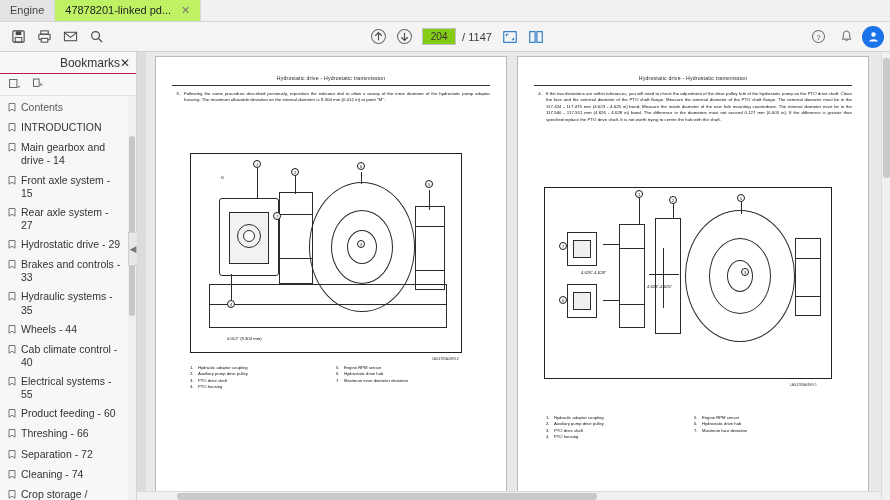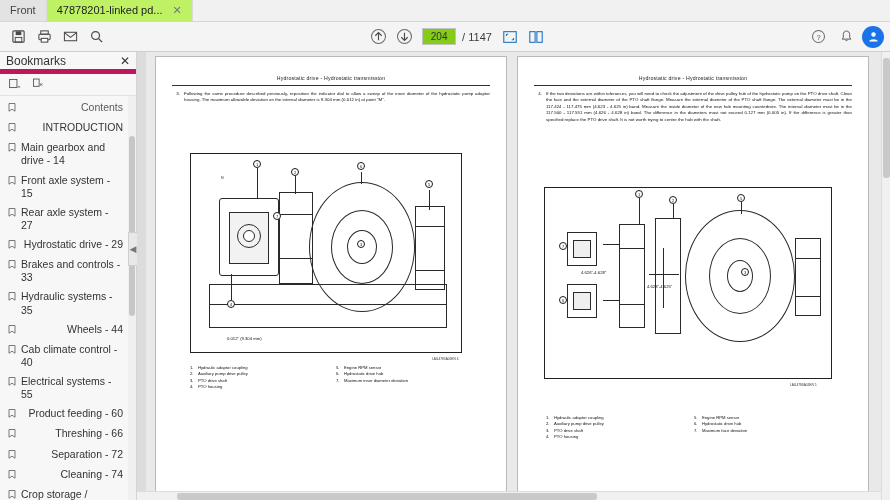--- a/index.html
+++ b/index.html
@@ -53,31 +53,31 @@
 
   
   .body { position: absolute; top: 52px; left: 0; right: 0; bottom: 0; display: flex; }
 
   
   .sidebar {
     width: 137px; background: #f7f7f7; border-right: 1px solid #d3d3d3;
     display: flex; flex-direction: column; position: relative;
   }
   .sb-header {
-    height: 22px; display: flex; align-items: center; justify-content: space-between;
-    padding: 0 6px; font-size: 12px; color: #333; border-bottom: 5px solid #be185d;
+    height: 22px; display: flex; align-items: center; justify-content: flex-end;
+    padding: 0 6px; font-size: 12px; color: #333; border-bottom: 1px solid #be185d;
   }
   .sb-tools {
     height: 22px; display: flex; align-items: center; gap: 10px; padding: 0 8px;
     border-bottom: 1px solid #e2e2e2; color: #555;
   }
   .sb-list { flex: 1; overflow: hidden; padding-top: 2px; }
   .bm {
     display: flex; align-items: flex-start; gap: 5px;
-    padding: 3px 13px 3px 8px; font-size: 10.5px; color: #333; line-height: 1.25; justify-content: space-between;
+    padding: 3px 13px 3px 8px; font-size: 10.5px; color: #333; line-height: 1.25;
   }
   .bm .bmicon { flex: 0 0 auto; margin-top: 1px; }
   .bm.clip { color: #5a5a5a; }
   .sb-scroll {
     position: absolute; right: 0; top: 44px; bottom: 0; width: 8px; background: #f0f0f0;
   }
   .sb-thumb { position: absolute; top: 40px; left: 1px; width: 6px; height: 180px; background: #c6c6c6; border-radius: 3px; }
   .collapse-handle {
     position: absolute; right: -1px; top: 180px; width: 9px; height: 34px;
     background: #e8e8e8; border: 1px solid #cfcfcf; border-right: none;
@@ -127,21 +127,21 @@
 
   .notch { position: absolute; left: 0; top: 0; bottom: 0; width: 9px; background: #dcdcdc; }
 </style>
 </head>
 <body>
 
 <div id="app">
 
   <div class="tabbar">
     <div class="tab">
-      <span>Front</span>
+      <span>Engine</span>
     </div>
     <div class="tab active">
       <span>47878201-linked pd...</span>
       <span class="tab-close">✕</span>
     </div>
     <div class="spacer"></div>
   </div>
 
   <div class="toolbar">
     <div class="tb-btn">

